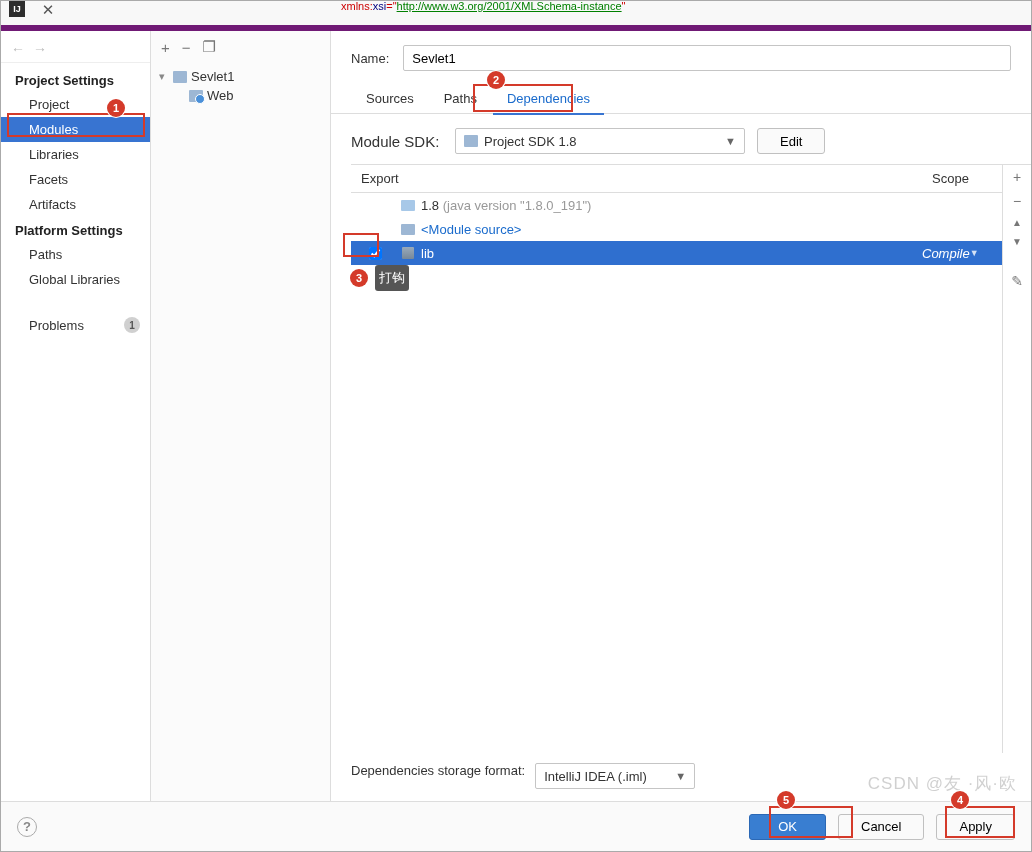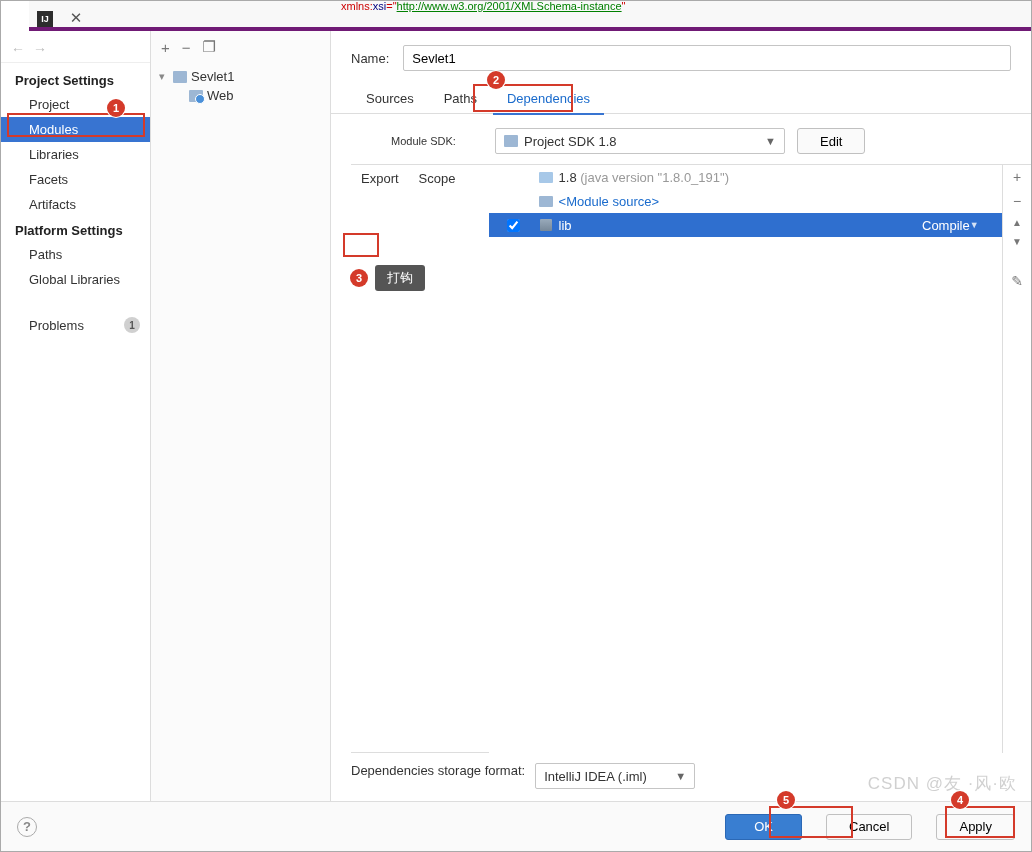--- a/index.html
+++ b/index.html
@@ -1,18 +1,18 @@
 <!DOCTYPE html>
 <html><head>
 <meta charset="utf-8">
 <style>
   * { box-sizing: border-box; font-family: "Microsoft YaHei", "Segoe UI", Arial, sans-serif; }
   body { margin:0; background:#f4f4f4; font-size:13px; color:#333; }
   .window { width:1032px; height:852px; background:#fff; border:1px solid #aaa; display:flex; flex-direction:column; position:relative; }
-  .titlebar { height:30px; display:flex; align-items:flex-end; padding:0 8px; border-bottom:4px solid #701a75; background:#f8f8f8;margin-left:28px; }
+  .titlebar { height:30px; display:flex; align-items:flex-start; padding:0 8px; border-bottom:6px solid #701a75; background:#f8f8f8; }
   .titlebar .app-icon { width:16px; height:16px; background:#2d2d2d; margin-right:8px; display:flex; align-items:center; justify-content:center; color:#fff; font-size:9px; font-weight:bold;}
   .titlebar .title { flex:1; font-size:13px; color:#333; }
   .titlebar .close { width:30px; text-align:center; font-size:15px; color:#555; cursor:pointer; }
   .top-artifact { position:absolute; top:-1px; left:340px; font-family:monospace; font-size:11px; color:#cc0000; z-index:100; white-space:nowrap;}
   .top-artifact .kw { color:#000080; font-weight:normal;}
   .top-artifact .str { color:#008000; text-decoration:underline;}
   .body { flex:1; display:flex; min-height:0; }
   .sidebar { width:150px; border-right:1px solid #ddd; display:flex; flex-direction:column; background:#fff;}
   .nav-arrows { height:32px; display:flex; align-items:center; gap:8px; padding:0 10px; border-bottom:1px solid #eee;}
   .nav-arrows span { color:#bbb; font-size:14px; cursor:pointer;}
@@ -34,53 +34,53 @@
   
   .main { flex:1; display:flex; flex-direction:column; padding:0; }
   .name-row { display:flex; align-items:center; padding:14px 20px 10px 20px; gap:14px;}
   .name-row label { font-size:13px;}
   .name-row input { flex:1; border:1px solid #c5c5c5; height:26px; padding:0 8px; font-size:13px; border-radius:2px;}
   .tabs { display:flex; border-bottom:1px solid #ddd; padding-left:20px;}
   .tab { padding:8px 14px; font-size:13px; color:#333; cursor:pointer; border:1px solid transparent; border-bottom:none; position:relative; bottom:-1px;}
   .tab.active { color:#1a6bcc;}
   .tab.active::after { content:""; position:absolute; left:0; right:0; bottom:-1px; height:2px; background:#3874d1;}
   .sdk-row { display:flex; align-items:center; padding:14px 20px 10px 20px; gap:12px;}
-  .sdk-row label { font-size:11px; min-width:92px;margin-left:40px;}
+  .sdk-row label { font-size:15px; min-width:92px;}
   .combo { flex:1; max-width:290px; border:1px solid #c5c5c5; height:26px; display:flex; align-items:center; padding:0 8px; border-radius:2px; font-size:13px; gap:6px; background:#fff;}
   .combo .caret-d { margin-left:auto; color:#666; font-size:11px;}
   .btn { border:1px solid #c0c0c0; background:#fafafa; height:26px; padding:0 22px; border-radius:3px; font-size:13px; cursor:pointer;}
   .deps-area { flex:1; display:flex; margin:0 0 0 20px; min-height:0; border-top:1px solid #ddd;}
-  .deps-table { flex:1; display:flex; flex-direction:row; border-right:1px solid #ddd; min-height:0;}
+  .deps-table { flex:1; display:flex; flex-direction:column; border-right:1px solid #ddd; min-height:0;}
   .deps-head { display:flex; border-bottom:1px solid #ddd; background:#fff;}
   .deps-head .c1 { flex:1; padding:6px 10px; font-size:13px;}
   .deps-head .c2 { width:80px; padding:6px 10px; font-size:13px;}
   .deps-body { flex:1; overflow:auto; background:#fff;}
   .dep-row { display:flex; align-items:center; height:24px; font-size:13px;}
   .dep-row .cb { width:48px; display:flex; justify-content:center;}
   .dep-row .ico { width:18px; display:flex; justify-content:center;}
   .dep-row .txt { flex:1; padding-left:4px;}
-  .dep-row .scope { width:80px; padding-right:10px; display:flex; align-items:center; justify-content:flex-start;}
+  .dep-row .scope { width:80px; padding-right:10px; display:flex; align-items:center; justify-content:flex-start;font-style:italic;}
   .dep-row.sel { background:#2f6fcf; color:#fff;}
   .dep-row .gray { color:#999;}
   .dep-row .link { color:#1a6bcc;margin-top:12px;}
   .folder-small { width:14px; height:11px; display:inline-block; background:#a7c8e8; border-radius:1px;}
   .folder-small.plain { background:#9db7d4;}
   .lib-icon { width:12px; height:12px; display:inline-block; background:linear-gradient(#9ab,#789); border-radius:1px;}
   .side-tools { width:28px; display:flex; flex-direction:column; align-items:center; padding-top:4px; gap:8px; color:#777;}
   .side-tools span { cursor:pointer; font-size:14px;}
   .storage-row { display:flex; align-items:flex-start; padding:10px 20px 0 20px; gap:10px;}
   .storage-row .combo { max-width:160px;}
   .footer { height:50px; border-top:1px solid #ddd; display:flex; align-items:center; padding:0 16px; justify-content:space-between; background:#fafafa;}
   .help { width:20px; height:20px; border:1.5px solid #aaa; border-radius:50%; display:flex; align-items:center; justify-content:center; color:#888; cursor:pointer; font-size:13px; font-weight:bold;}
-  .footer-right { display:flex; gap:24px; align-items:center;}
+  .footer-right { display:flex; gap:12px; align-items:center;}
   .btn.primary { background:#397ed1; color:#fff; border-color:#2b68b5; padding:0 28px;}
   
   .marker { position:absolute; width:18px; height:18px; background:#d43a2a; color:#fff; font-size:11px; font-weight:bold; border-radius:50%; display:flex; align-items:center; justify-content:center; z-index:50; box-shadow:0 0 0 1px #fff;}
   .redbox { position:absolute; border:2px solid #d43a2a; z-index:40; pointer-events:none;}
-  .tooltip { position:absolute; background:#555; color:#fff; font-size:13px; padding:4px 12px; border-radius:3px; z-index:50;}
+  .tooltip { position:absolute; background:#555; color:#fff; font-size:13px; padding:4px 4px; border-radius:3px; z-index:50;}
   .watermark { position:absolute; right:14px; bottom:56px; color:rgba(120,120,120,.35); font-size:17px; letter-spacing:1px; transform:rotate(-0deg); font-family:sans-serif;}
 </style>
 </head>
 <body>
 
 <div class="window">
   <div class="top-artifact">
     <span>xmlns:</span><span class="kw">xsi</span><span>="</span><span class="str">http://www.w3.org/2001/XMLSchema-instance</span><span>"</span>
   </div>
 

